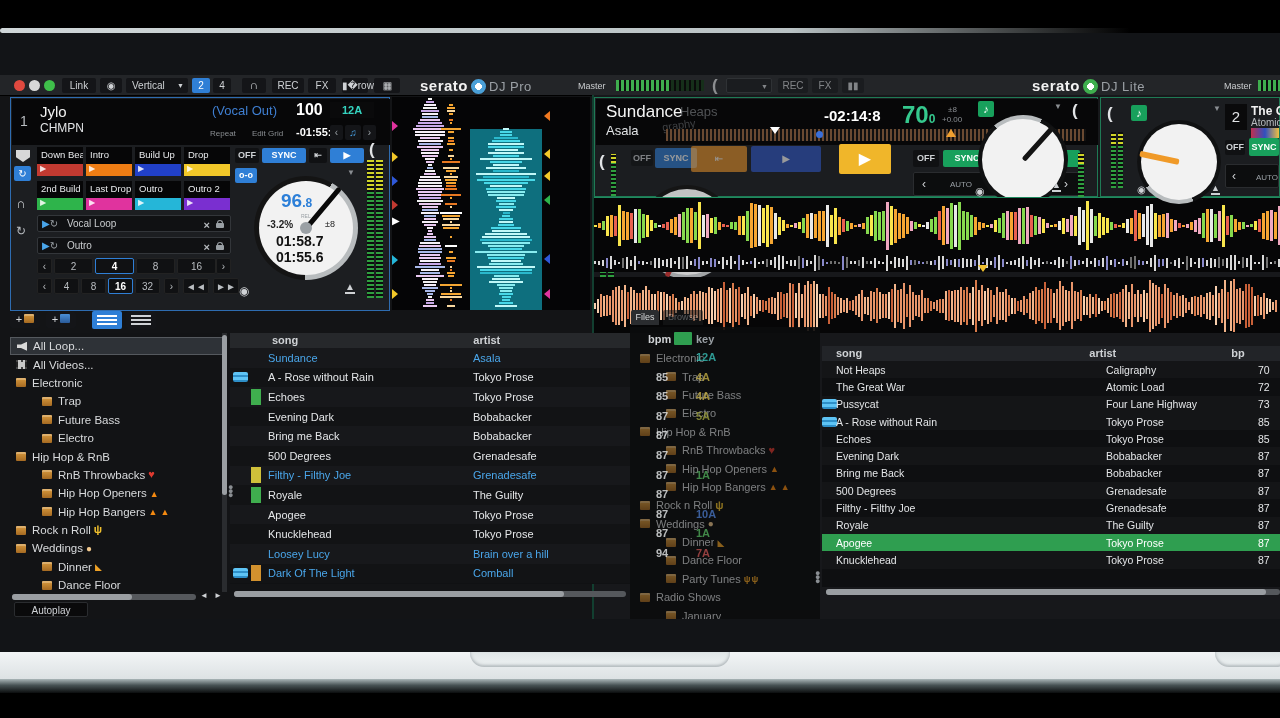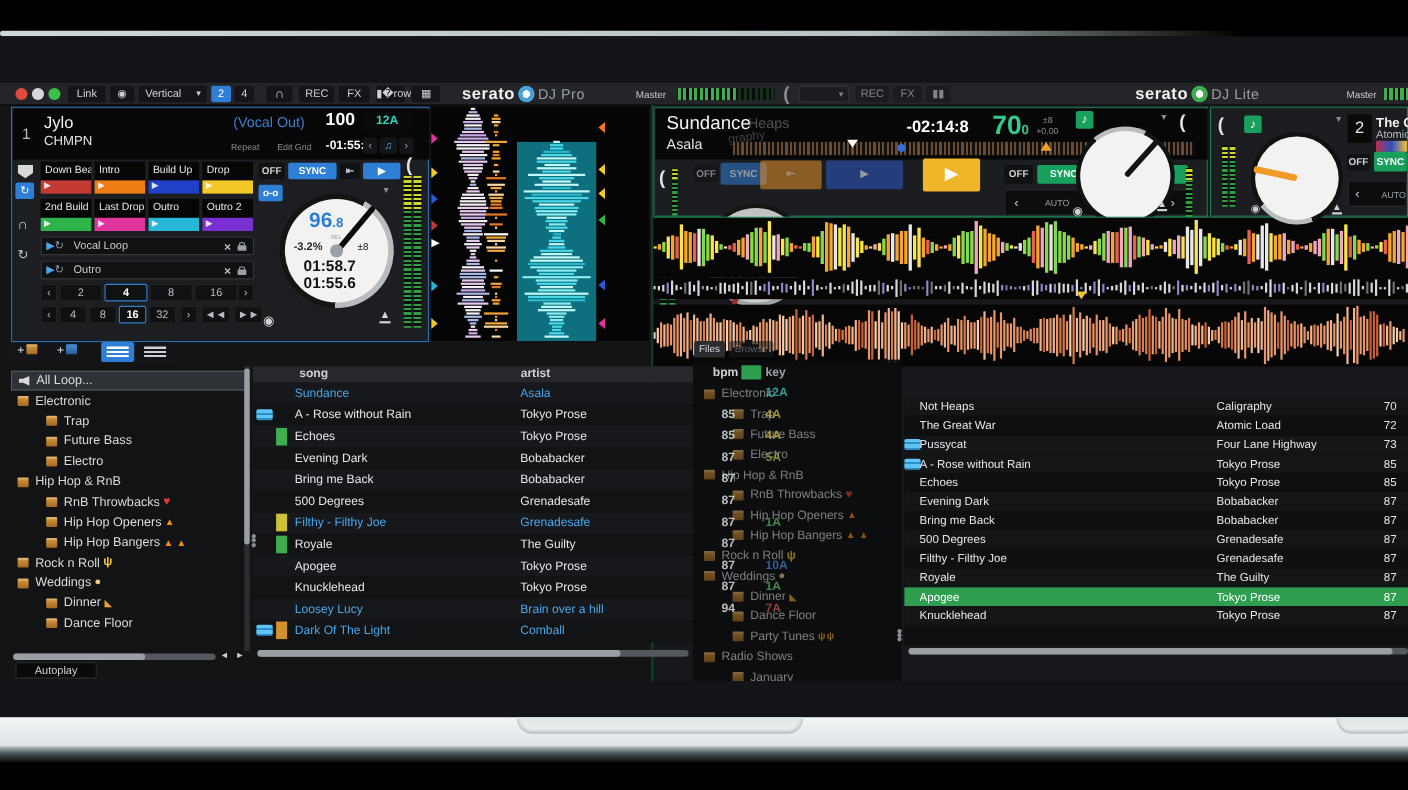--- a/index.html
+++ b/index.html
@@ -567,20 +567,24 @@
     <div class="abs" style="left:126px;top:236px;width:30px;height:18px;background:#141518;border-radius:2px;">
       <div style="margin:4px 5px;height:10px;background:repeating-linear-gradient(0deg,#cfd2d5 0 2px,transparent 2px 4px);"></div>
       </div>
 
     <div class="abs" id="pro-crates" style="left:10px;top:258px;width:216px;height:259px;background:#121315;overflow:hidden;padding-top:4px;">
         <div class="crate-row sel" style="padding-left: 6px;">
           <span class="ci ci-speaker"></span>
           <span class="cl">All Loop...</span>
         </div>
         <div class="crate-row" style="padding-left: 6px;">
+          <span class="ci ci-film"></span>
+          <span class="cl">All Videos...</span>
+        </div>
+        <div class="crate-row" style="padding-left: 6px;">
           <span class="ci ci-crate"></span>
           <span class="cl">Electronic</span>
         </div>
         <div class="crate-row" style="padding-left: 32px;">
           <span class="ci ci-crate"></span>
           <span class="cl">Trap</span>
         </div>
         <div class="crate-row" style="padding-left: 32px;">
           <span class="ci ci-crate"></span>
           <span class="cl">Future Bass</span>
@@ -820,20 +824,25 @@
           <div class="ghostrow" style="left: 66px; top: 63.2px; color: rgb(205, 182, 71); opacity: 0.75;">4A</div>
           <div class="ghostrow" style="left: 66px; top: 82.8px; color: rgb(160, 164, 60); opacity: 0.75;">5A</div>
           <div class="ghostrow" style="left: 66px; top: 141.6px; color: rgb(82, 176, 92); opacity: 0.75;">1A</div>
           <div class="ghostrow" style="left: 66px; top: 180.8px; color: rgb(74, 120, 200); opacity: 0.75;">10A</div>
           <div class="ghostrow" style="left: 66px; top: 200.4px; color: rgb(82, 176, 92); opacity: 0.75;">1A</div>
           <div class="ghostrow" style="left: 66px; top: 220px; color: rgb(192, 80, 80); opacity: 0.75;">7A</div>
         </div>
 
     </div>
 
+    <div class="abs thead" style="left:822px;top:271px;width:458px;height:15px;line-height:15px;background:#222428;">
+      <span style="margin-left:14px;">song</span>
+      <span style="margin-left:224px;">artist</span>
+      <span style="margin-left:112px;">bp</span>
+    </div>
     <div class="abs" id="lite-table" style="left:822px;top:286px;width:458px;height:226px;background:#0e0f11;overflow:hidden;">
         <div class="trow" style="height: 17.3px; font-size: 10.5px; background: rgb(20, 21, 23);">
           <span style="width: 12px; flex: 0 0 auto; display: flex;"></span>
           <span class="song-c" style="margin-left: 2px; width: 270px;">Not Heaps</span>
           <span class="song-c" style="width: 152px;">Caligraphy</span>
           <span>70</span>
         </div>
         <div class="trow" style="height: 17.3px; font-size: 10.5px; background: rgb(14, 15, 17);">
           <span style="width: 12px; flex: 0 0 auto; display: flex;"></span>
           <span class="song-c" style="margin-left: 2px; width: 270px;">The Great War</span>

